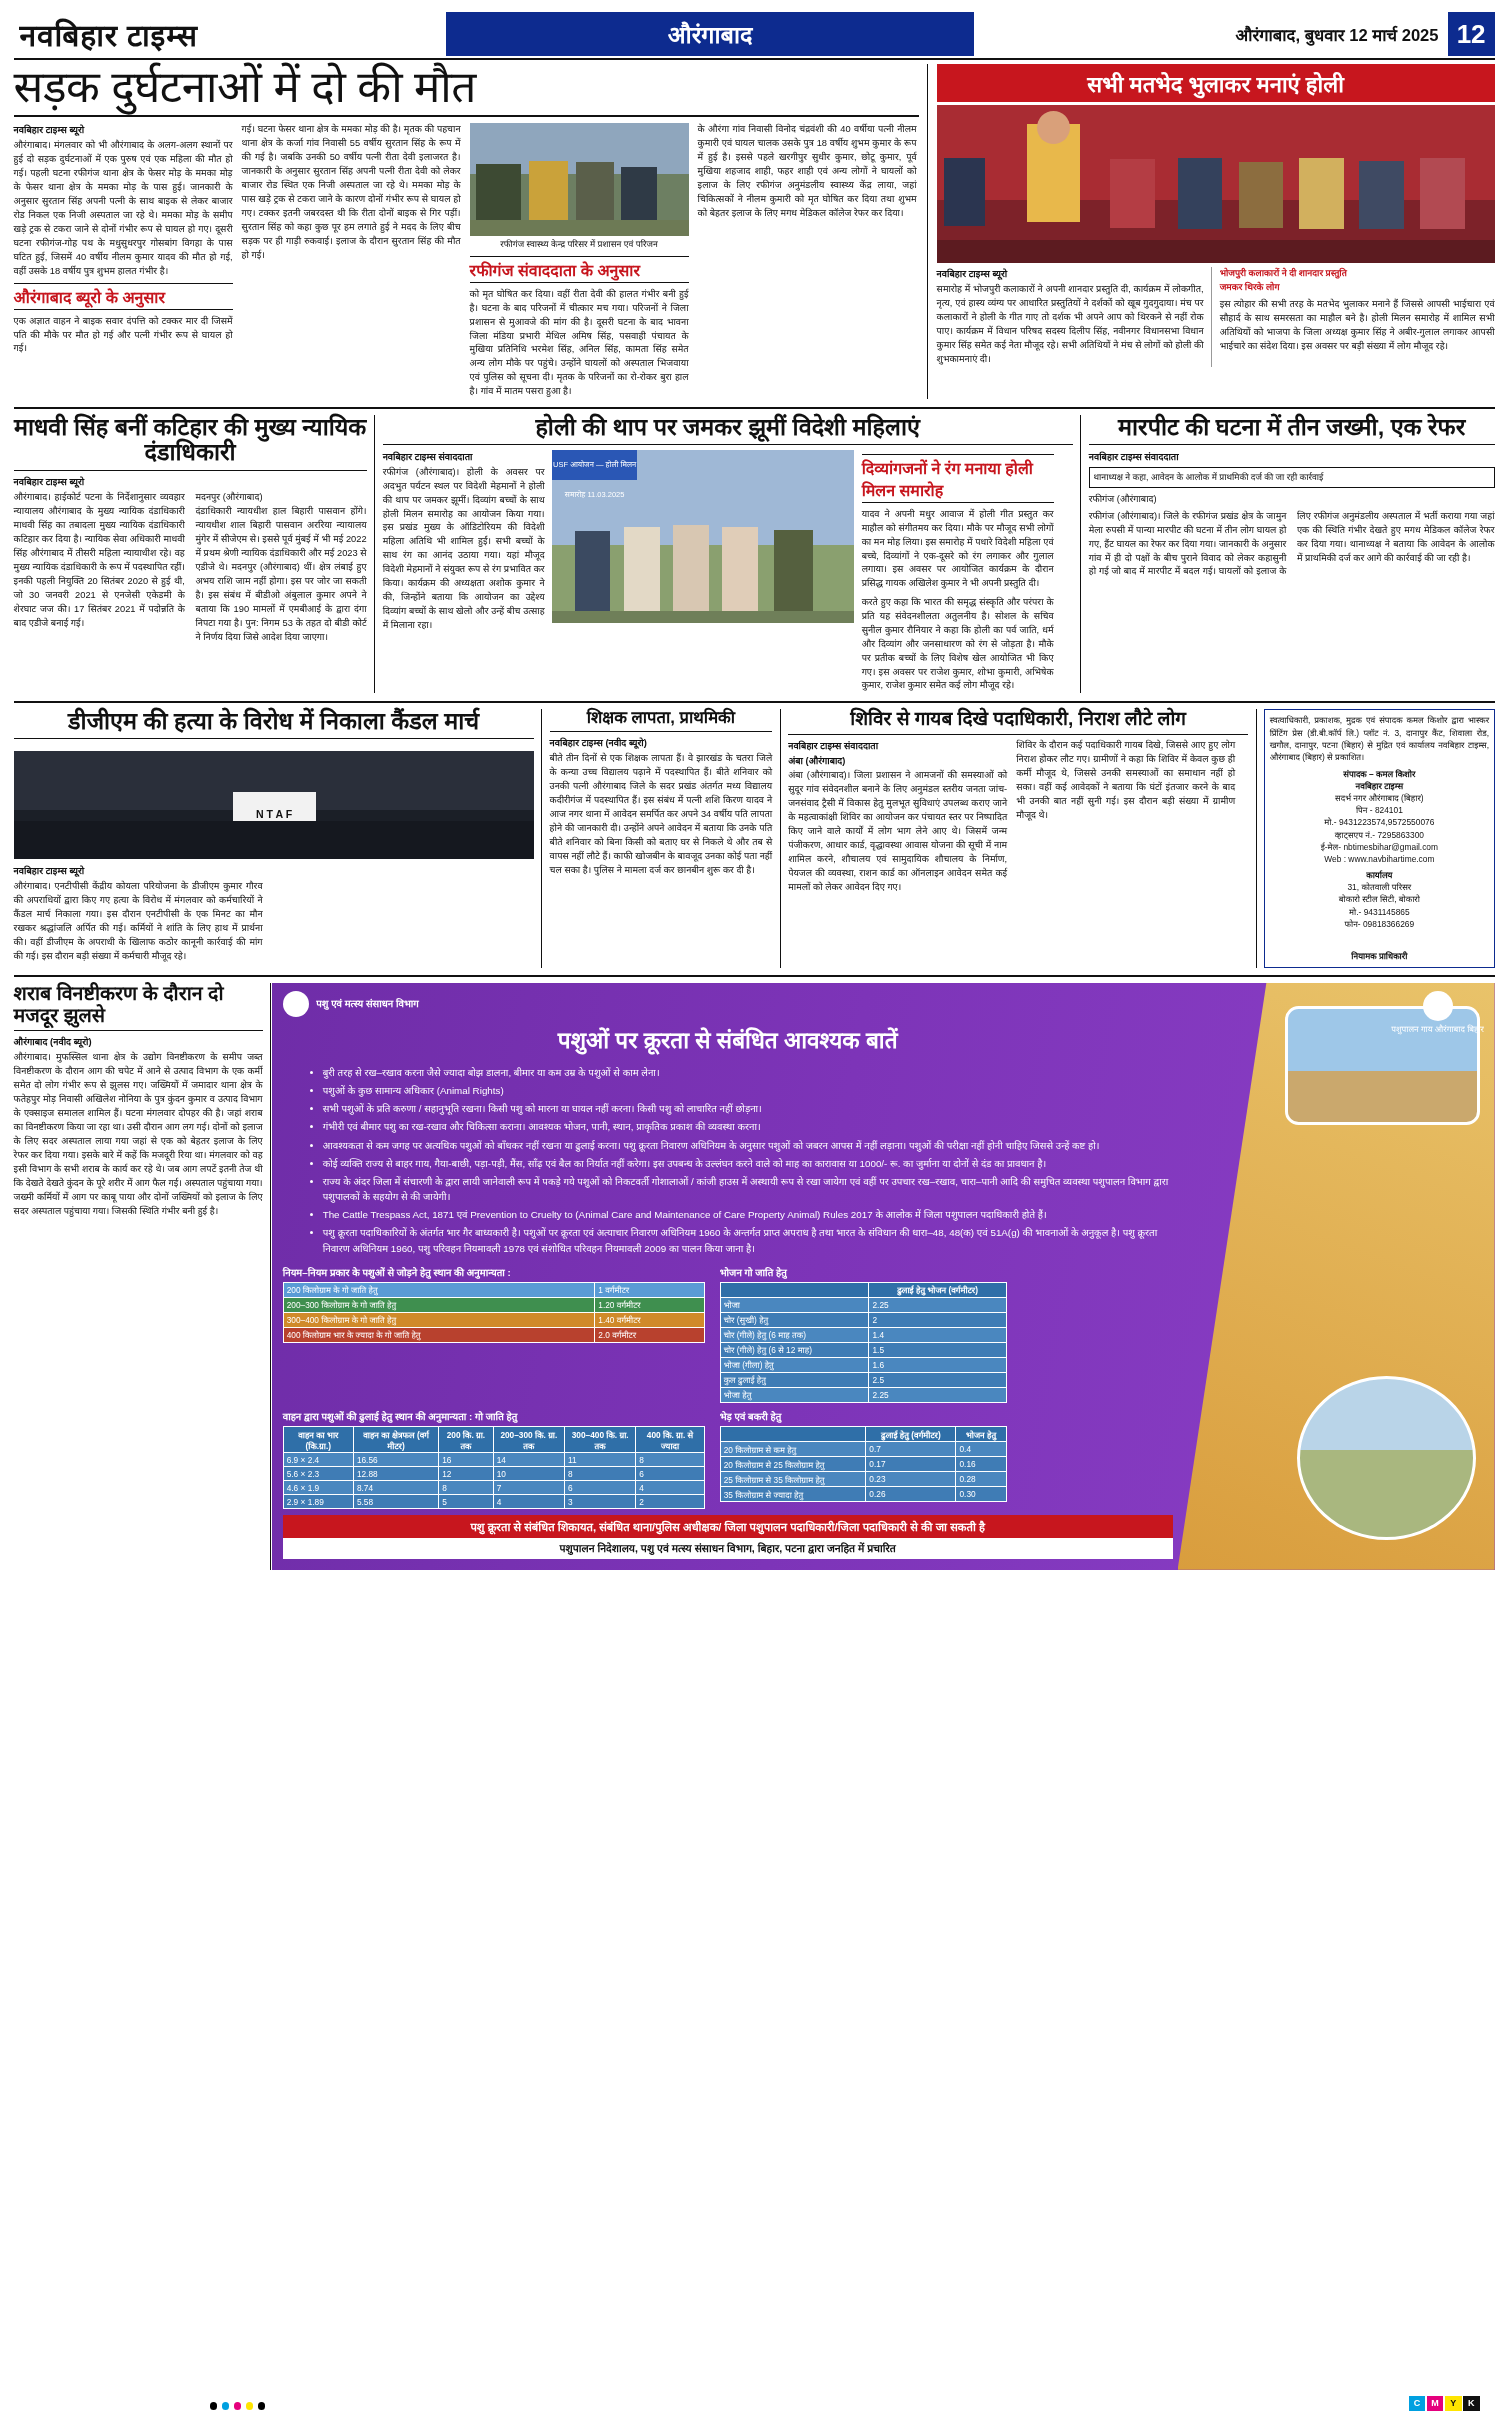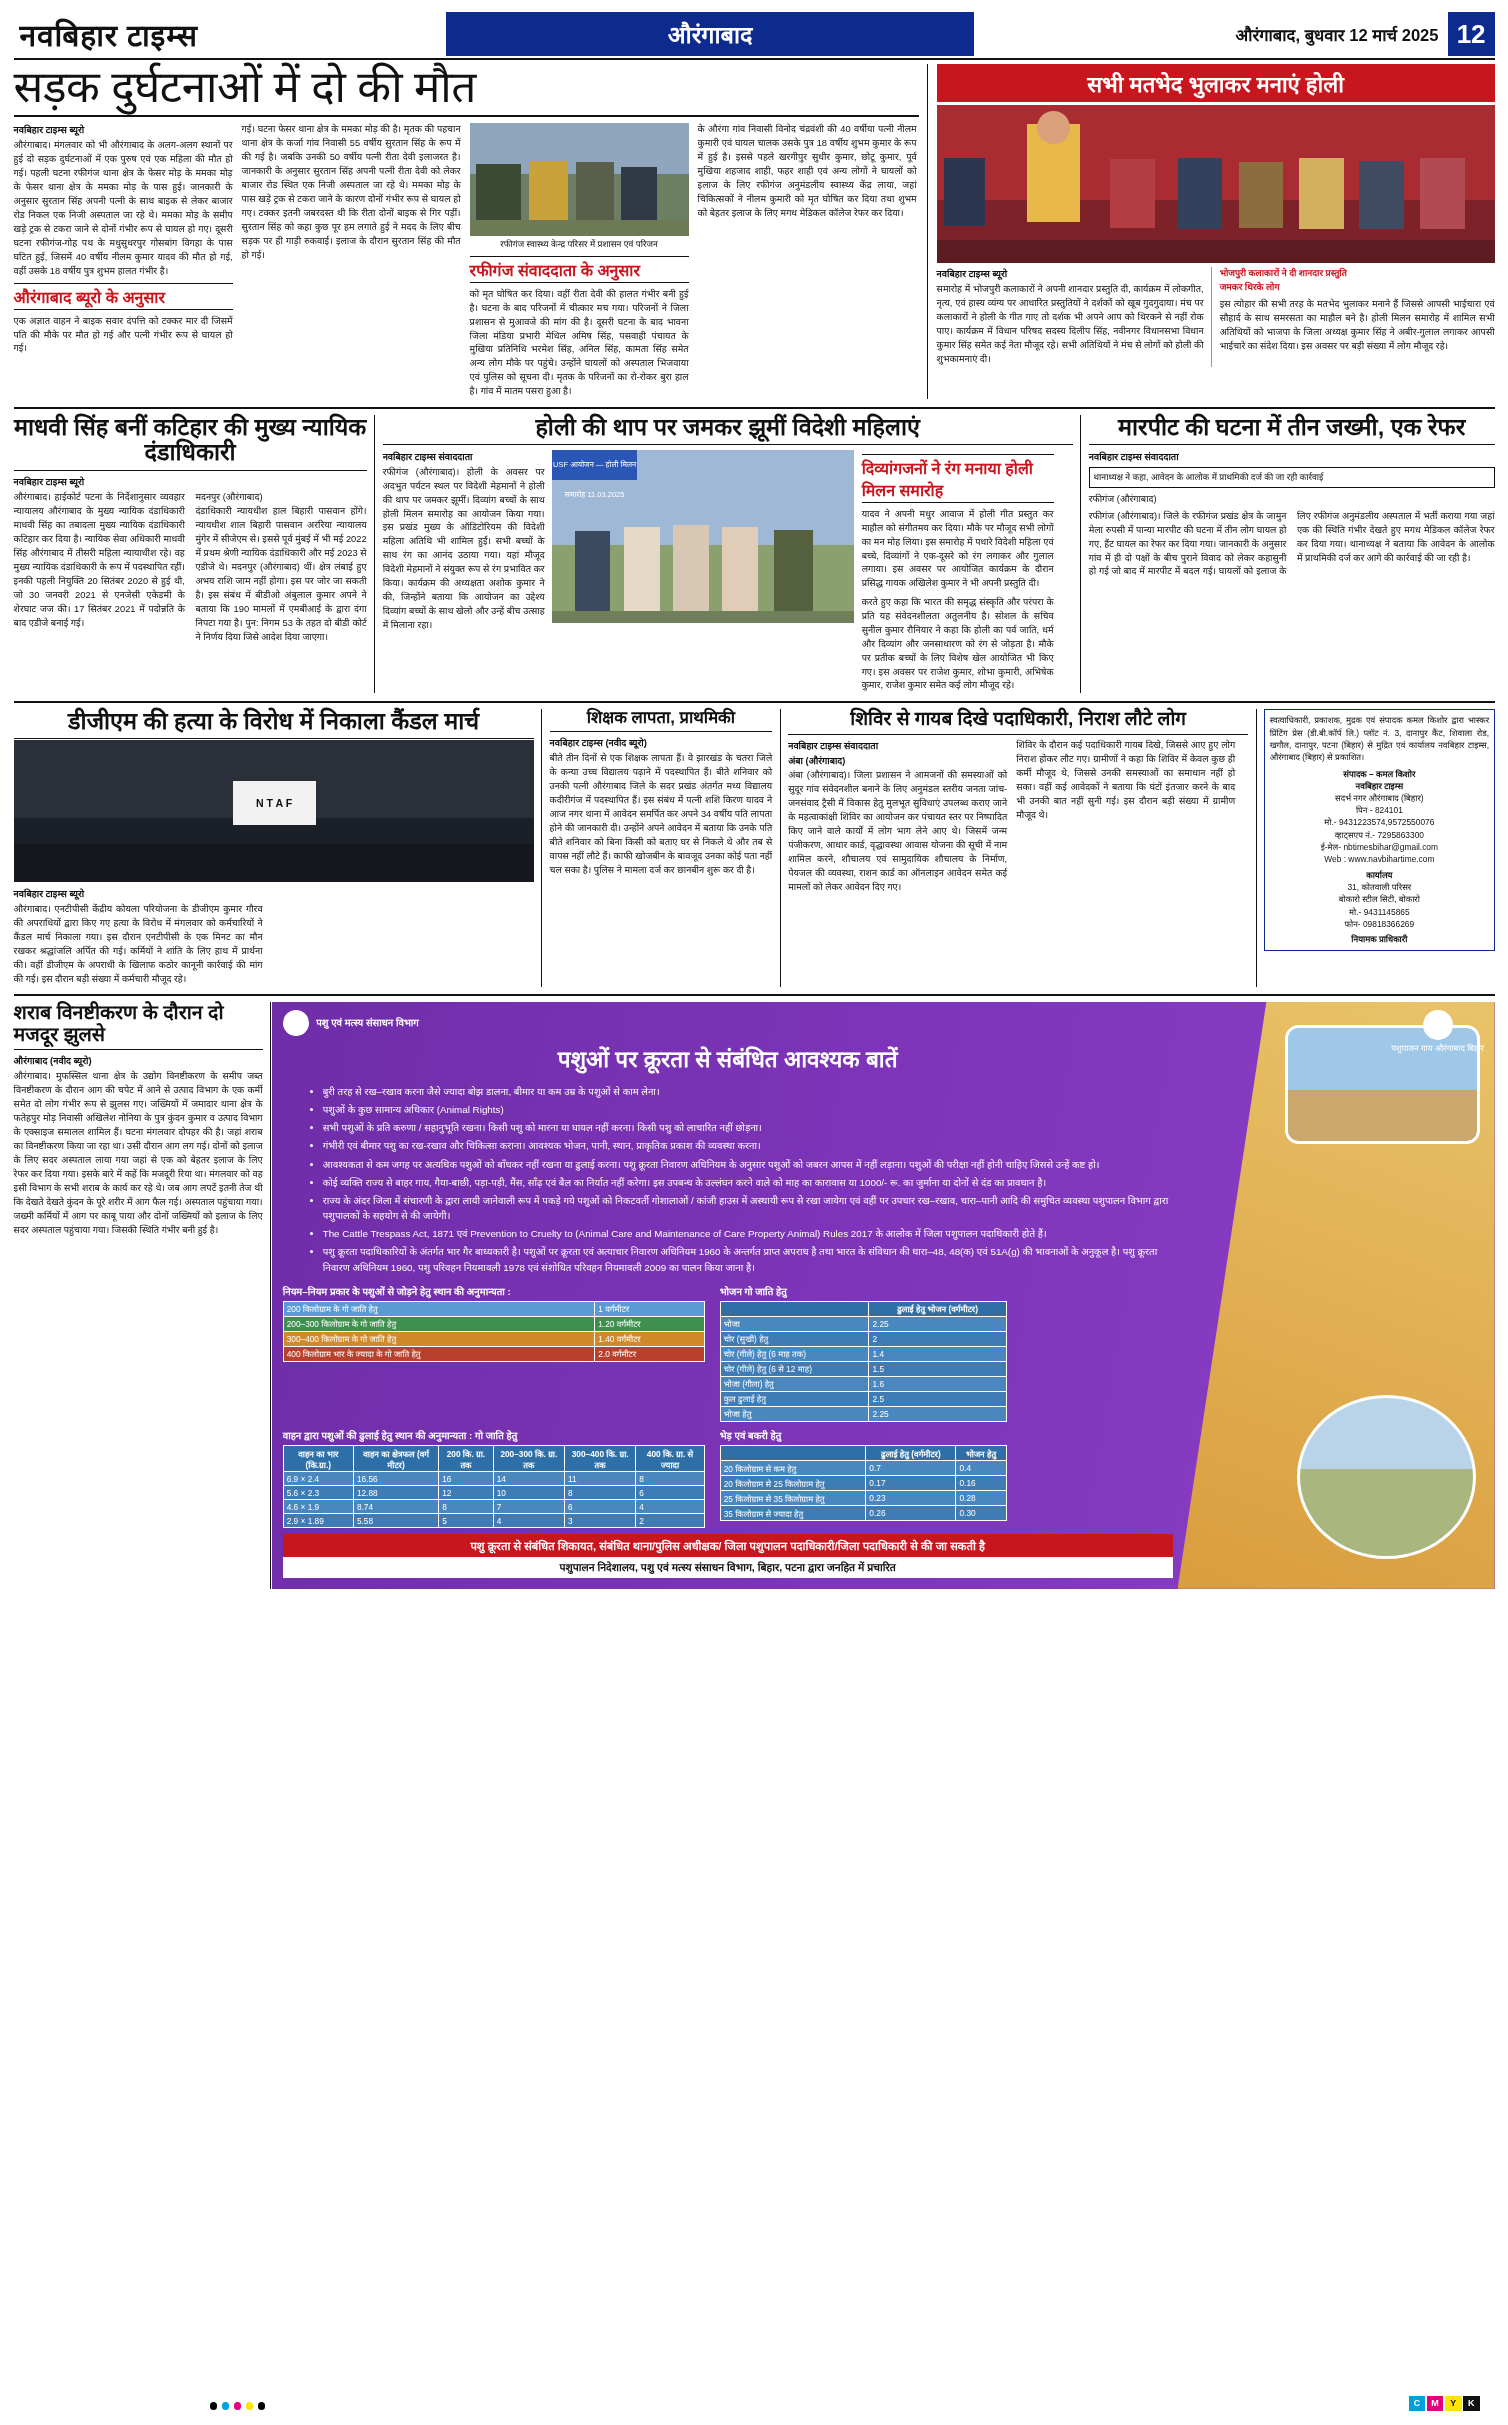--- a/index.html
+++ b/index.html
@@ -192,21 +192,21 @@
       <div class="two-col" style="margin-top:3px;">
         <div class="body-col">रफीगंज (औरंगाबाद)। जिले के रफीगंज प्रखंड क्षेत्र के जामुन मेला रुपसी में पान्या मारपीट की घटना में तीन लोग घायल हो गए, हैंट घायल का रेफर कर दिया गया। जानकारी के अनुसार गांव में ही दो पक्षों के बीच पुराने विवाद को लेकर कहासुनी हो गई जो बाद में मारपीट में बदल गई। घायलों को इलाज के लिए रफीगंज अनुमंडलीय अस्पताल में भर्ती कराया गया जहां एक की स्थिति गंभीर देखते हुए मगध मेडिकल कॉलेज रेफर कर दिया गया। थानाध्यक्ष ने बताया कि आवेदन के आलोक में प्राथमिकी दर्ज कर आगे की कार्रवाई की जा रही है।</div>
       </div>
     </div>
   </div>
 
   <div class="sec3">
 
     <div class="s3a">
       <div class="h2">डीजीएम की हत्या के विरोध में निकाला कैंडल मार्च</div>
-      <div class="photo ph2" style="height:142px;width:100%;margin-top:1px;">
+      <div class="photo ph2" style="height:108px;width:100%;margin-top:12px;">
         <div style="position:absolute;left:219px;top:41px;width:83px;height:44px;background:#f2f2f2;color:#111;font-size:10.6px;font-weight:bold;text-align:center;line-height:44px;">N T A F</div>
         <div style="position:absolute;left:0;bottom:0;width:100%;height:38px;background:#15181f;"></div>
       </div>
       <div style="display:flex;gap:9px;margin-top:4.5px;">
         <div style="width:249px;">
           <div class="byline">नवबिहार टाइम्स ब्यूरो</div>
           <div class="body-col">औरंगाबाद। एनटीपीसी केंद्रीय कोयला परियोजना के डीजीएम कुमार गौरव की अपराधियों द्वारा किए गए हत्या के विरोध में मंगलवार को कर्मचारियों ने कैंडल मार्च निकाला गया। इस दौरान एनटीपीसी के एक मिनट का मौन रखकर श्रद्धांजलि अर्पित की गई। कर्मियों ने शांति के लिए हाथ में प्रार्थना की। वहीं डीजीएम के अपराधी के खिलाफ कठोर कानूनी कार्रवाई की मांग की गई। इस दौरान बड़ी संख्या में कर्मचारी मौजूद रहे।</div>
         </div>
       </div>
     </div>
@@ -240,21 +240,21 @@
         <div>पिन - 824101</div>
         <div>मो.- 9431223574,9572550076</div>
         <div>व्हाट्सएप नं.- 7295863300</div>
         <div>ई-मेल- nbtimesbihar@gmail.com</div>
         <div>Web : www.navbihartime.com</div>
         <b style="margin-top:3.8px;">कार्यालय</b>
         <div>31, कोतवाली परिसर</div>
         <div>बोकारो स्टील सिटी, बोकारो</div>
         <div>मो.- 9431145865</div>
         <div>फोन- 09818366269</div>
-        <div style="margin-top:3px;font-weight:bold;">नियामक प्राधिकारी</div>
+        <div style="margin-top:20px;font-weight:bold;">नियामक प्राधिकारी</div>
       </div>
     </div>
   </div>
 
   <div class="advert">
 
     <div class="adv-left">
       <div class="h2" style="font-size:19.6px;text-align:left;border-bottom:1.5px solid #111;">शराब विनष्टीकरण के दौरान दो मजदूर झुलसे</div>
       <div class="byline" style="margin-top:4.5px;">औरंगाबाद (नवीद ब्यूरो)</div>
       <div class="body-col">औरंगाबाद। मुफस्सिल थाना क्षेत्र के उद्योग विनष्टीकरण के समीप जब्त विनष्टीकरण के दौरान आग की चपेट में आने से उत्पाद विभाग के एक कर्मी समेत दो लोग गंभीर रूप से झुलस गए। जख्मियों में जमादार थाना क्षेत्र के फतेहपुर मोड़ निवासी अखिलेश नोनिया के पुत्र कुंदन कुमार व उत्पाद विभाग के एक्साइज समालल शामिल हैं। घटना मंगलवार दोपहर की है। जहां शराब का विनष्टीकरण किया जा रहा था। उसी दौरान आग लग गई। दोनों को इलाज के लिए सदर अस्पताल लाया गया जहां से एक को बेहतर इलाज के लिए रेफर कर दिया गया। इसके बारे में कहें कि मजदूरी रिया था। मंगलवार को वह इसी विभाग के सभी शराब के कार्य कर रहे थे। जब आग लपटें इतनी तेज थी कि देखते देखते कुंदन के पूरे शरीर में आग फैल गई। अस्पताल पहुंचाया गया। जख्मी कर्मियों में आग पर काबू पाया और दोनों जख्मियों को इलाज के लिए सदर अस्पताल पहुंचाया गया। जिसकी स्थिति गंभीर बनी हुई है।</div>

